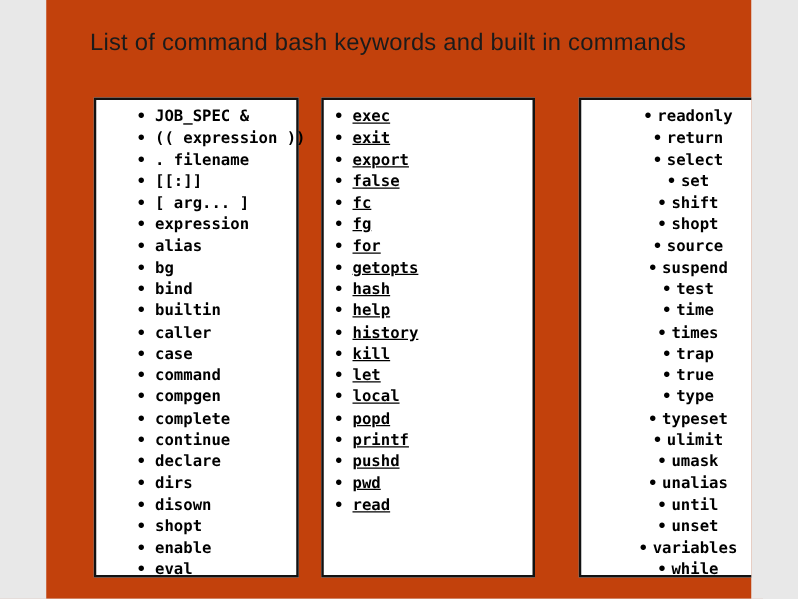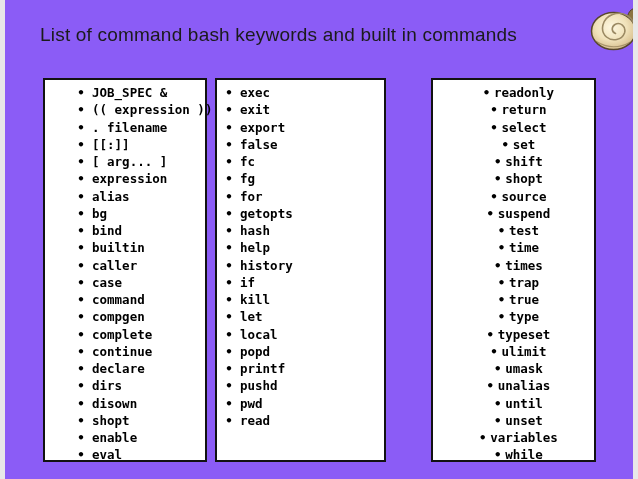--- a/index.html
+++ b/index.html
@@ -1,19 +1,19 @@
 <!DOCTYPE html>
 <html><head>
 <meta charset="utf-8">
 <style>
   html,body { margin:0; padding:0; background:#e8e8e8; }
   .slide {
     position:relative;
-    width:628px; height:479px;
-    background:#8b5cf6;
+    width:564px; height:479px;
+    background:#c2410c;
     font-family:"Liberation Sans", sans-serif;
     overflow:hidden;
     margin:0 auto;
   }
   .title {
     position:absolute;
     left:35px; top:24px;
     margin:0;
     font-size:19px;
     font-weight:400;
@@ -27,21 +27,21 @@
     width:50px; height:48px;
   }
   .box {
     position:absolute;
     top:78px; height:384px;
     border:2px solid #121212;
     background:#ffffff;
     box-sizing:border-box;
   }
   .box-1 { left:38px;  width:164px;padding-left:24px; }
-  .box-2 { left:210px; width:171px; }
+  .box-2 { left:220px; width:171px;text-decoration:underline; }
   .box-3 { left:426px; width:165px;text-align:center; }
   .box ul {
     list-style:none;
     margin:0;
     padding:4px 2px 0 8px;
   }
   .box li {
     font-family:"DejaVu Sans Mono", monospace;
     font-weight:700;
     font-size:12.5px;
@@ -114,21 +114,20 @@
         <li>exit</li>
         <li>export</li>
         <li>false</li>
         <li>fc</li>
         <li>fg</li>
         <li>for</li>
         <li>getopts</li>
         <li>hash</li>
         <li>help</li>
         <li>history</li>
-        <li>if</li>
         <li>kill</li>
         <li>let</li>
         <li>local</li>
         <li>popd</li>
         <li>printf</li>
         <li>pushd</li>
         <li>pwd</li>
         <li>read</li>
       </ul>
   </div>

